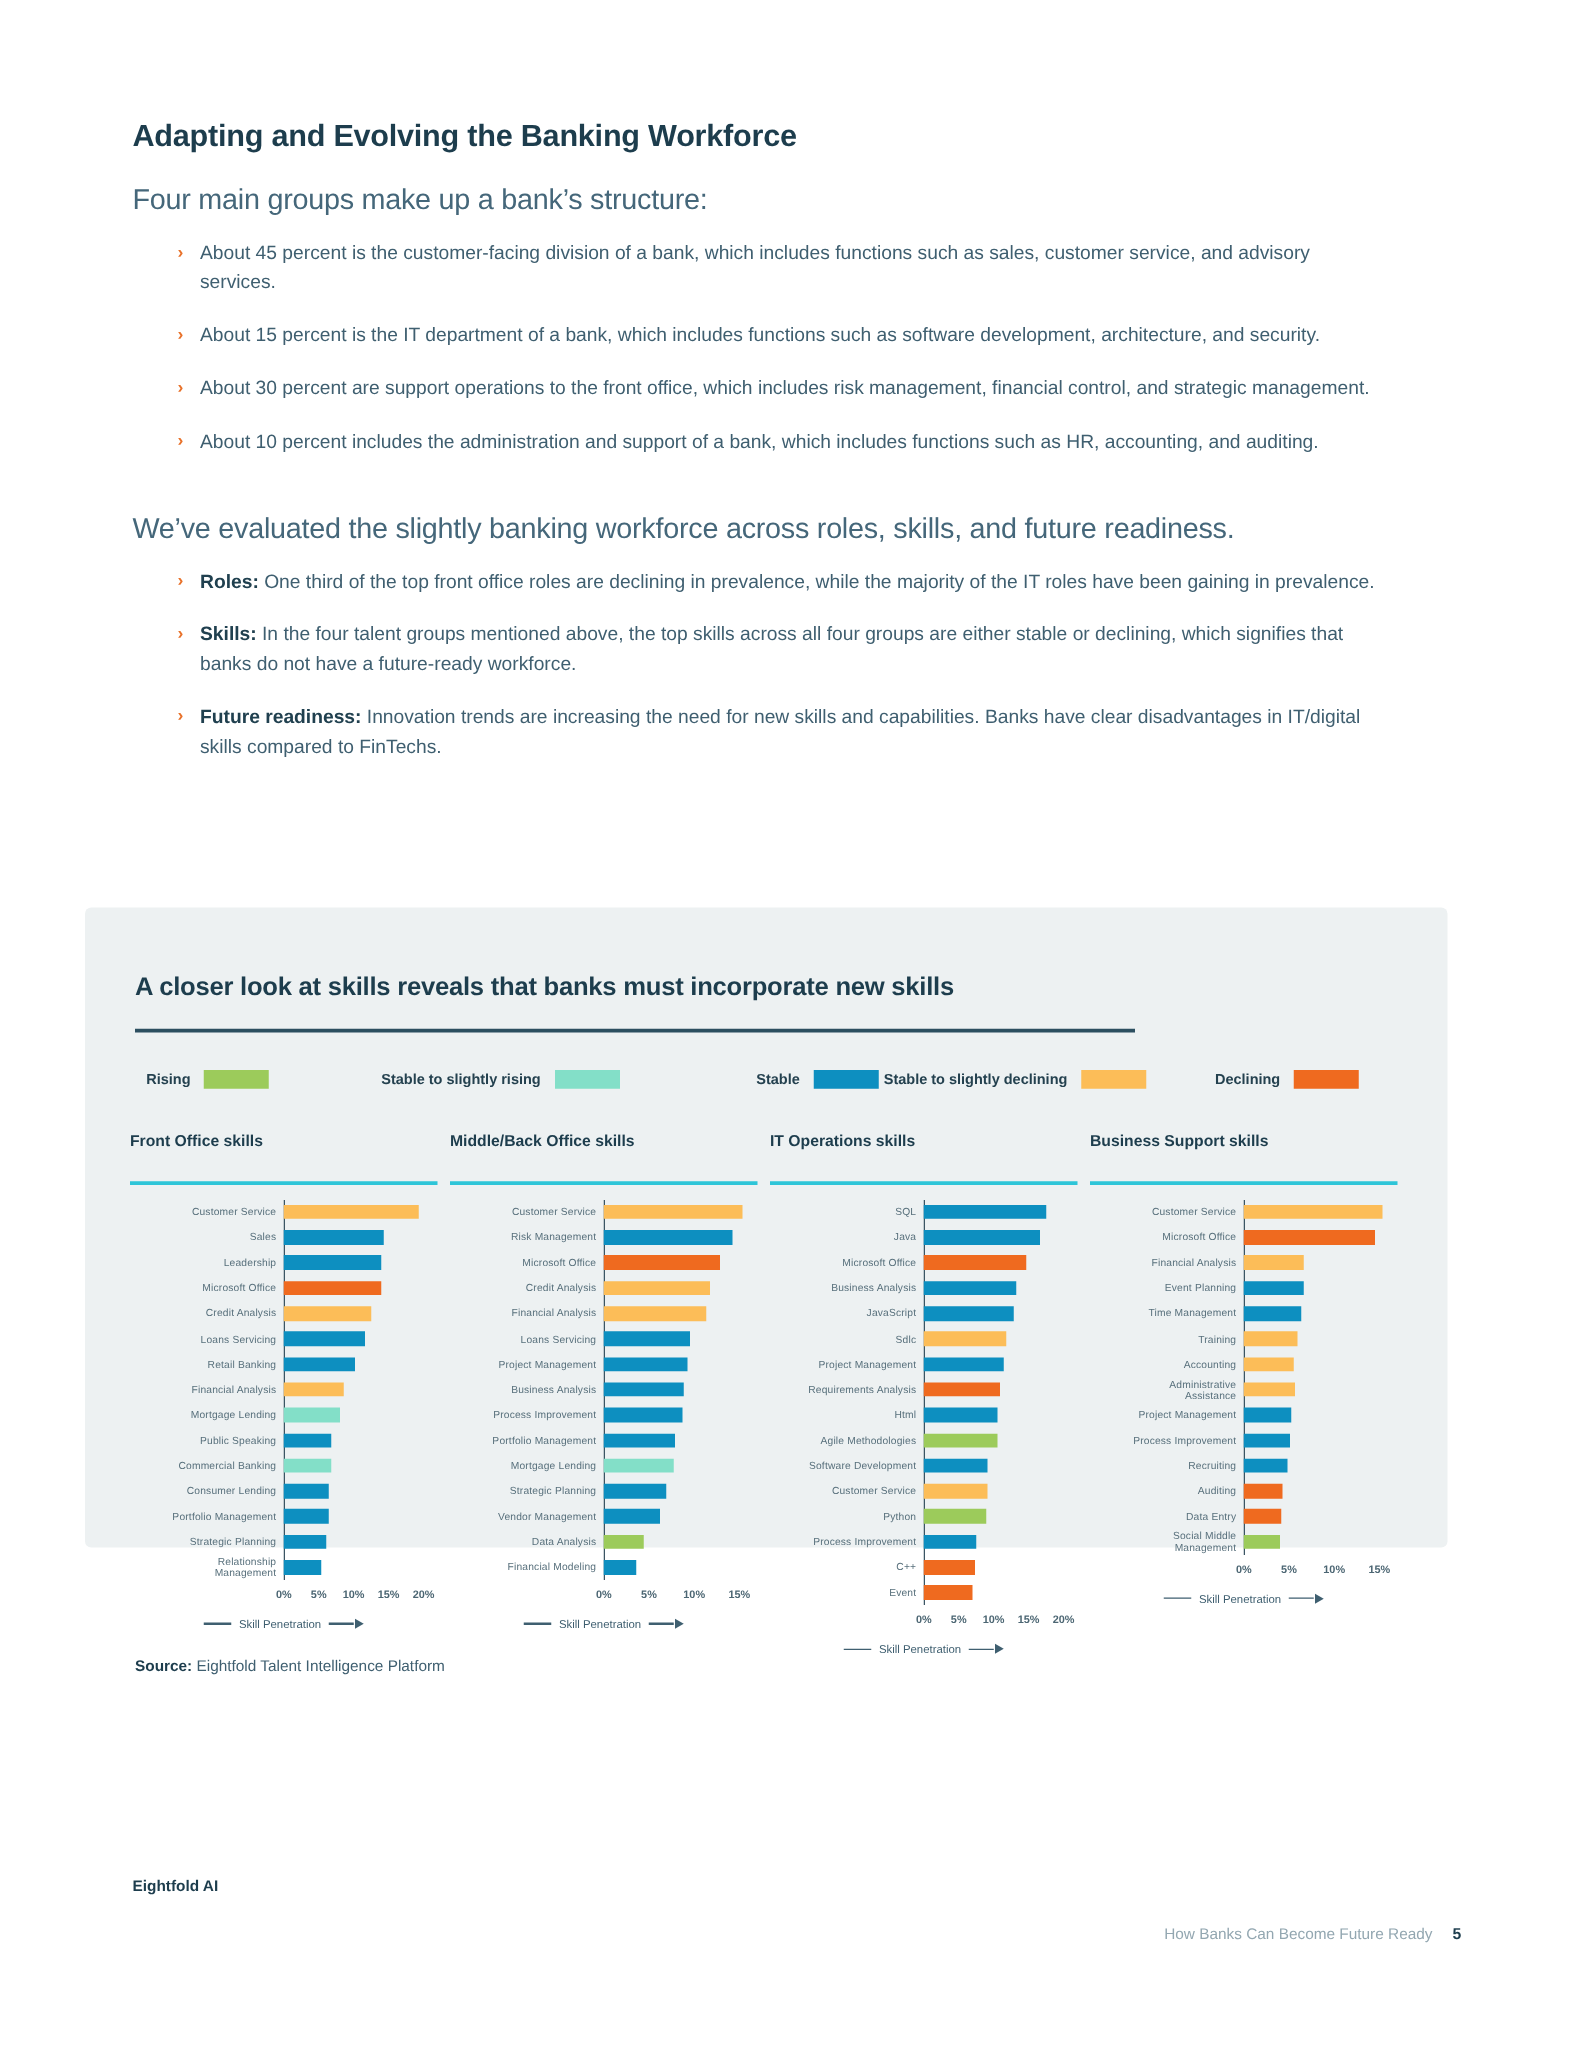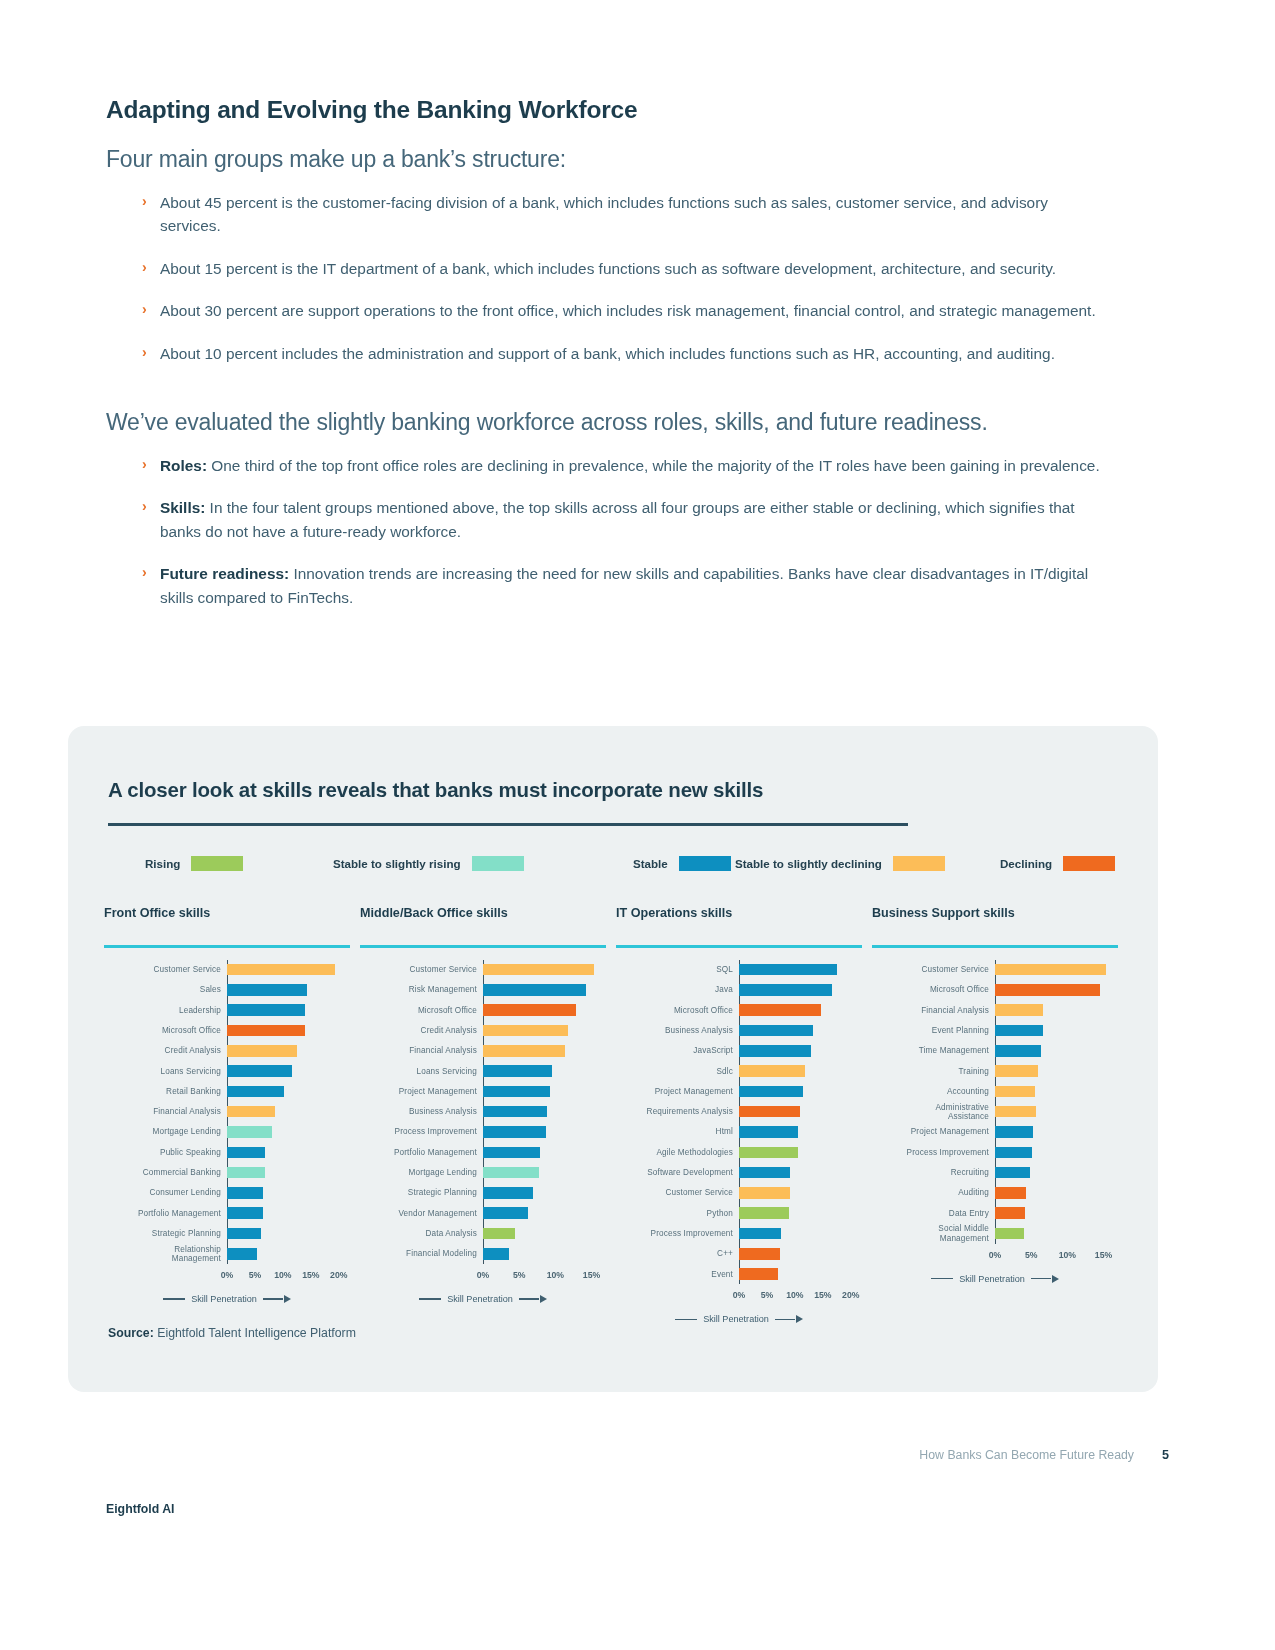--- a/index.html
+++ b/index.html
@@ -51,37 +51,37 @@
     color: #e8722b;
     font-weight: bold;
     font-size: 14px;
   }
   ul.bullets li b { color:#20404f; font-weight:bold; }
 
   
   .card {
     position: absolute;
     left: 68px; top: 726px;
-    width: 1090px; height: 666px;
+    width: 1090px; height: 512px;
     background: #edf1f2;
-    border-radius: 16px;
+    border-radius: 5px;
   }
   .card-title {
     position: absolute; left: 40px; top: 52px;
     font-size: 20.5px; font-weight: bold; color:#1d3d4d;
     letter-spacing: -0.2px;
   }
   .card-rule {
     position: absolute; left: 40px; top: 97px;
     width: 800px; height: 3px; background:#2c4f60;
   }
 
   
   .legend {
-    position: absolute; left: 52px; top: 130px;
+    position: absolute; left: 24px; top: 130px;
     width: 1010px; height: 22px;
   }
   .legend-item {
     position: absolute; top: 0;
     display: flex; align-items: center; gap: 11px;
     white-space: nowrap;
   }
   .legend-item .lbl {
     font-size: 11.6px; font-weight: bold; color:#24414f;
   }
@@ -156,23 +156,23 @@
     font-size: 12.3px; color:#3f5f70;
   }
   .source b { color:#1d3d4d; }
 
   
   .footer-left {
     position: absolute; left: 106px; top: 1502px;
     font-size: 12.3px; font-weight: bold; color:#1d3d4d;
   }
   .footer-right {
-    position: absolute; right: 106px; top: 1448px;
+    position: absolute; right: 106px; top: 1540px;
     font-size: 12.3px; color:#93a7b1;
-    display:flex; align-items:flex-start; gap:28px;
+    display:flex; align-items:flex-start; gap:16px;
   }
   .footer-right .pg { color:#1d3d4d; font-weight:bold; font-size:12.6px; }
 </style>
 </head>
 <body>
 
 <div class="page">
 
   <div class="content">
     <h1 class="doc-title">Adapting and Evolving the Banking Workforce</h1>

